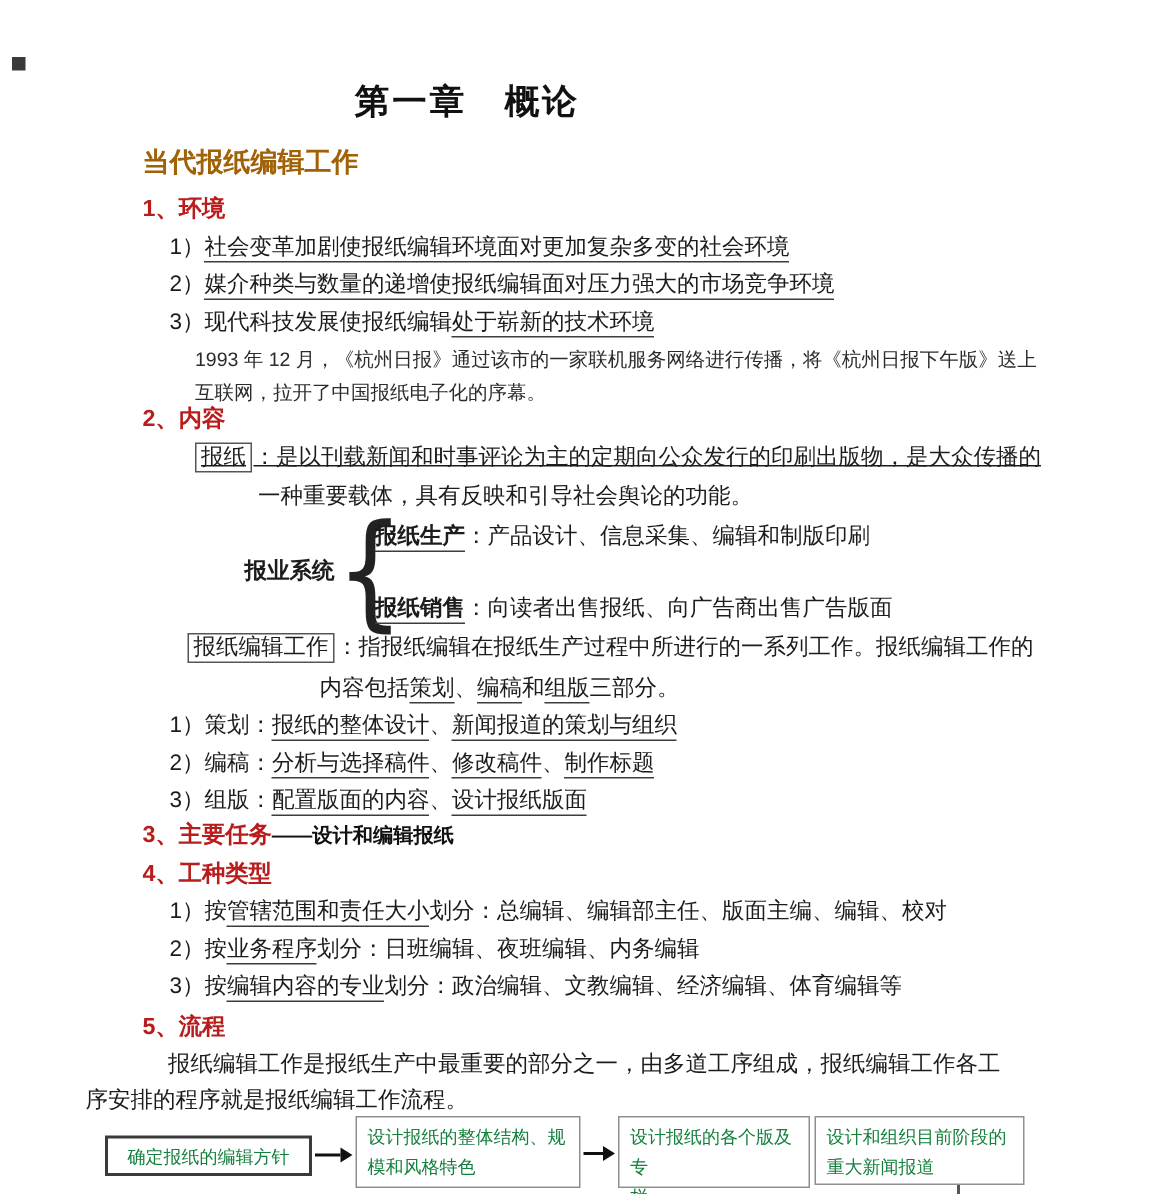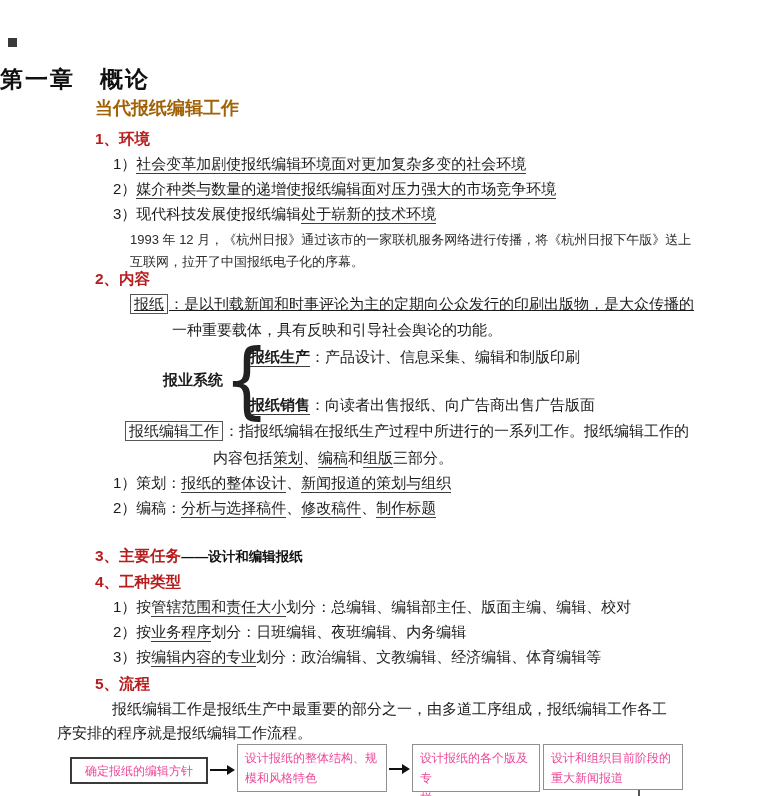--- a/index.html
+++ b/index.html
@@ -22,21 +22,21 @@
   .b{font-weight:bold;}
   .boxed{border:1px solid #555;padding:0 3px 1px 3px;margin-right:1px;}
   .brace{
     font-family:"DejaVu Sans", sans-serif;
     font-size:84px;line-height:76px;font-weight:normal;color:#222;
     transform:scaleX(0.85);transform-origin:left center;
   }
   .corner-mark{position:absolute;left:8px;top:38px;width:9px;height:9px;background:#3a3a3a;}
   
   .fbox{
-    position:absolute;font-size:12px;color:#ec4899;line-height:20px;
+    position:absolute;font-size:12px;color:#15803d;line-height:20px;
     white-space:pre-line;border:1px solid #8f8f8f;background:#fff;
     padding:3px 7px 0 7px;box-sizing:border-box;
   }
   .fbox.first{
     border:2px solid #3a3a3a;display:flex;align-items:center;justify-content:center;
     padding:0;white-space:nowrap;
   }
   .arrow{position:absolute;height:2px;background:#111;}
   .arrow::after{
     content:"";position:absolute;right:-8px;top:-4px;
@@ -44,21 +44,21 @@
   }
   .vstub{position:absolute;width:2px;background:#555;}
 </style>
 </head>
 <body>
 
 <div class="page">
 
   <div class="corner-mark"></div>
 
-  <div class="abs title" style="left:0;top:52px;width:623px;text-align:left;margin-top:12px;">第一章　概论</div>
+  <div class="abs title" style="left:0;top:52px;width:623px;text-align:center;">第一章　概论</div>
 
   <div class="abs h2" style="left:95px;top:96px;">当代报纸编辑工作</div>
 
   <div class="abs h3" style="left:95px;top:129px;">1、环境</div>
   <div class="abs body-line" style="left:113px;top:155px;"><span>1）</span><span class="u">社会变革加剧使报纸编辑环境面对更加复杂多变的社会环境</span></div>
   <div class="abs body-line" style="left:113px;top:180px;"><span>2）</span><span class="u">媒介种类与数量的递增使报纸编辑面对压力强大的市场竞争环境</span></div>
   <div class="abs body-line" style="left:113px;top:205px;"><span>3）</span><span>现代科技发展使报纸编辑</span><span class="u">处于崭新的技术环境</span></div>
   <div class="abs note-line" style="left:130px;top:231px;">1993 年 12 月，《杭州日报》通过该市的一家联机服务网络进行传播，将《杭州日报下午版》送上</div>
   <div class="abs note-line" style="left:130px;top:253px;">互联网，拉开了中国报纸电子化的序幕。</div>
 
@@ -69,20 +69,21 @@
   <div class="abs body-line b" style="left:163px;top:371px;">报业系统</div>
   <div class="abs brace" style="left:224px;top:342px;">{</div>
   <div class="abs body-line" style="left:250px;top:348px;"><span class="u b">报纸生产</span><span>：产品设计、信息采集、编辑和制版印刷</span></div>
   <div class="abs body-line" style="left:250px;top:396px;"><span class="u b">报纸销售</span><span>：向读者出售报纸、向广告商出售广告版面</span></div>
 
   <div class="abs body-line" style="left:125px;top:422px;"><span class="boxed">报纸编辑工作</span><span>：指报纸编辑在报纸生产过程中所进行的一系列工作。报纸编辑工作的</span></div>
   <div class="abs body-line" style="left:213px;top:449px;"><span>内容包括</span><span class="u">策划</span><span>、</span><span class="u">编稿</span><span>和</span><span class="u">组版</span><span>三部分。</span></div>
 
   <div class="abs body-line" style="left:113px;top:474px;"><span>1）策划：</span><span class="u">报纸的整体设计</span><span>、</span><span class="u">新闻报道的策划与组织</span></div>
   <div class="abs body-line" style="left:113px;top:499px;"><span>2）编稿：</span><span class="u">分析与选择稿件</span><span>、</span><span class="u">修改稿件</span><span>、</span><span class="u">制作标题</span></div>
+  <div class="abs body-line" style="left:113px;top:524px;"><span>3）组版：</span><span class="u">配置版面的内容</span><span>、</span><span class="u">设计报纸版面</span></div>
 
   <div class="abs" style="left:95px;top:546px;">
     <span class="h3">3、主要任务</span><span class="h3sub">——设计和编辑报纸</span>
   </div>
 
   <div class="abs h3" style="left:95px;top:572px;">4、工种类型</div>
   <div class="abs body-line" style="left:113px;top:598px;"><span>1）按</span><span class="u">管辖范围和责任大小</span><span>划分：总编辑、编辑部主任、版面主编、编辑、校对</span></div>
   <div class="abs body-line" style="left:113px;top:623px;"><span>2）按</span><span class="u">业务程序</span><span>划分：日班编辑、夜班编辑、内务编辑</span></div>
   <div class="abs body-line" style="left:113px;top:648px;"><span>3）按</span><span class="u">编辑内容的专业</span><span>划分：政治编辑、文教编辑、经济编辑、体育编辑等</span></div>
 

